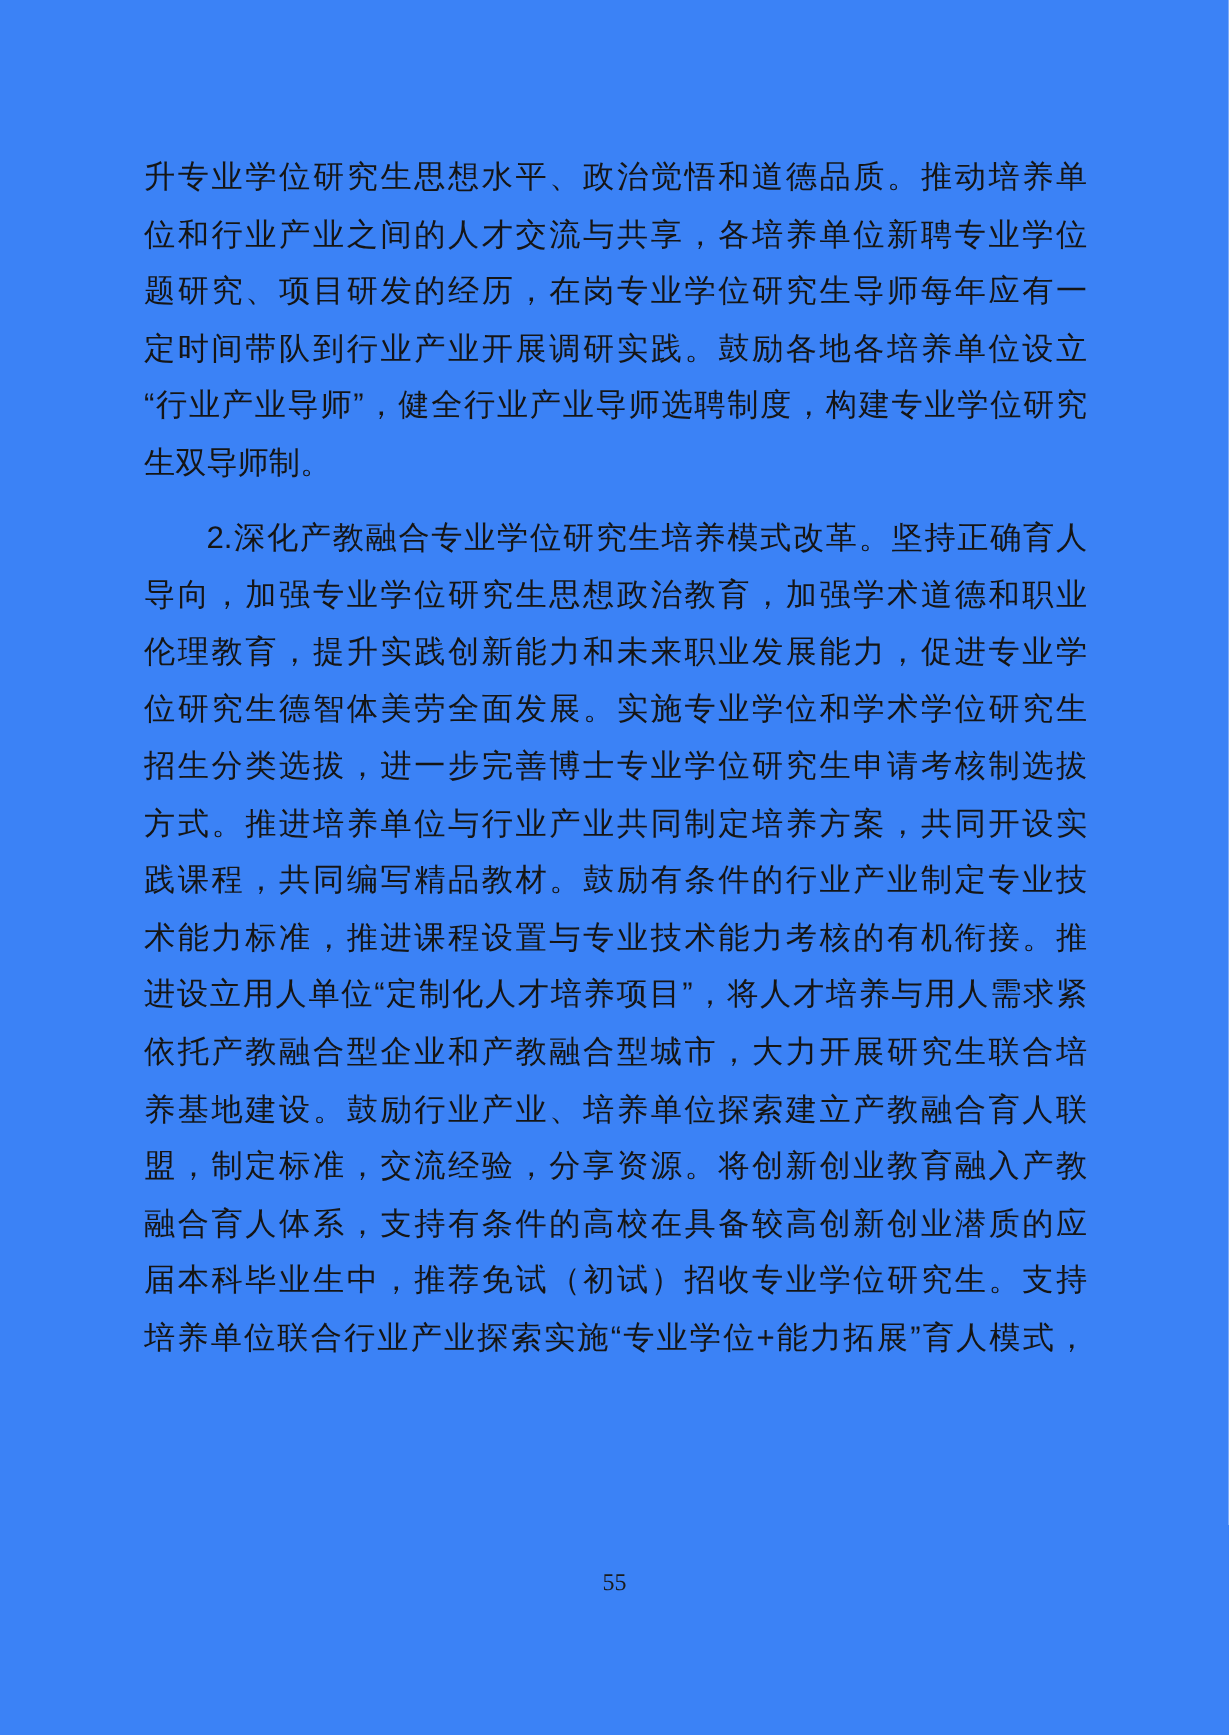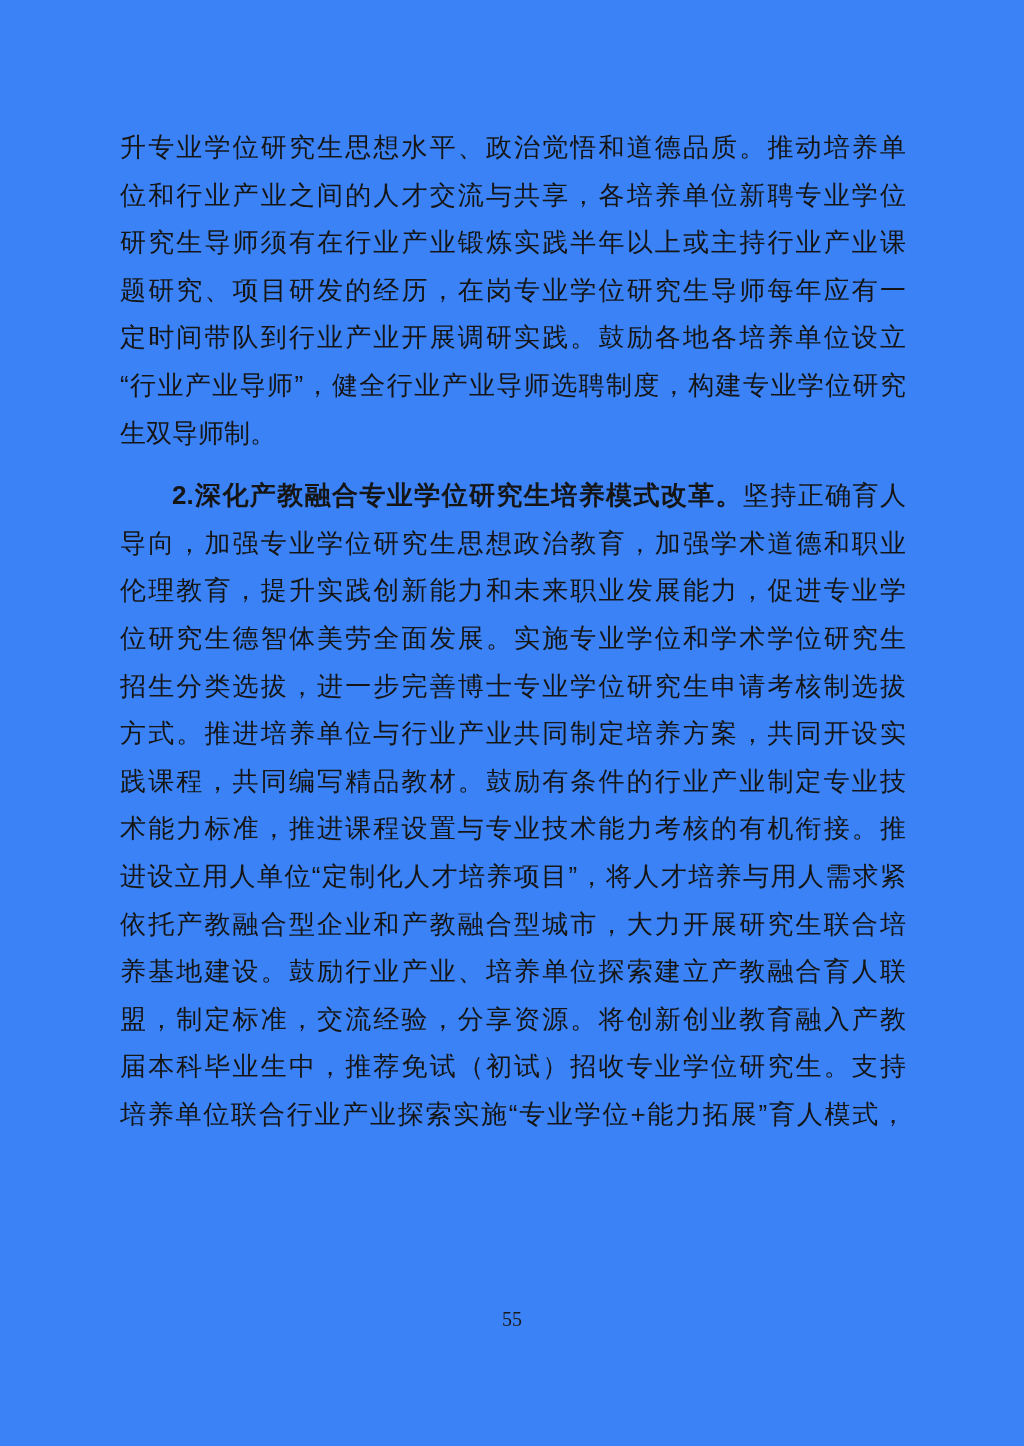--- a/index.html
+++ b/index.html
@@ -42,58 +42,58 @@
   .line.last {
     text-align-last: left;
   }
   .line.indent {
     padding-left: 52px;
   }
   .paragraph + .paragraph {
     margin-top: 15px;
   }
   .line b {
-    font-weight: 700;
+    font-weight: 400;
   }
   .page-number {
     position: absolute;
     left: 0;
     top: 1308px;
     width: 1024px;
     text-align: center;
     font-family: "Liberation Serif", serif;
     font-size: 20px;
     color: #1a1a1a;
   }
 </style>
 </head>
 <body>
 
 <div class="page">
   <div class="text-body">
       <div class="paragraph">
         <div class="line">升专业学位研究生思想水平、政治觉悟和道德品质。推动培养单</div>
         <div class="line">位和行业产业之间的人才交流与共享，各培养单位新聘专业学位</div>
-        <div class="line">研究生导师须有在行业产业锻炼实践半年以上或主持行业产业课</div>
         <div class="line">题研究、项目研发的经历，在岗专业学位研究生导师每年应有一</div>
         <div class="line">定时间带队到行业产业开展调研实践。鼓励各地各培养单位设立</div>
         <div class="line">“行业产业导师”，健全行业产业导师选聘制度，构建专业学位研究</div>
         <div class="line last">生双导师制。</div>
       </div>
       <div class="paragraph">
         <div class="line indent"><b>2.深化产教融合专业学位研究生培养模式改革。</b>坚持正确育人</div>
         <div class="line">导向，加强专业学位研究生思想政治教育，加强学术道德和职业</div>
         <div class="line">伦理教育，提升实践创新能力和未来职业发展能力，促进专业学</div>
         <div class="line">位研究生德智体美劳全面发展。实施专业学位和学术学位研究生</div>
         <div class="line">招生分类选拔，进一步完善博士专业学位研究生申请考核制选拔</div>
         <div class="line">方式。推进培养单位与行业产业共同制定培养方案，共同开设实</div>
         <div class="line">践课程，共同编写精品教材。鼓励有条件的行业产业制定专业技</div>
         <div class="line">术能力标准，推进课程设置与专业技术能力考核的有机衔接。推</div>
         <div class="line">进设立用人单位“定制化人才培养项目”，将人才培养与用人需求紧</div>
         <div class="line">依托产教融合型企业和产教融合型城市，大力开展研究生联合培</div>
         <div class="line">养基地建设。鼓励行业产业、培养单位探索建立产教融合育人联</div>
         <div class="line">盟，制定标准，交流经验，分享资源。将创新创业教育融入产教</div>
+        <div class="line">融合育人体系，支持有条件的高校在具备较高创新创业潜质的应</div>
         <div class="line">届本科毕业生中，推荐免试（初试）招收专业学位研究生。支持</div>
         <div class="line">培养单位联合行业产业探索实施“专业学位+能力拓展”育人模式，</div>
       </div>
     </div>
   <div class="page-number">55</div>
 </div>
 
 </body></html>

